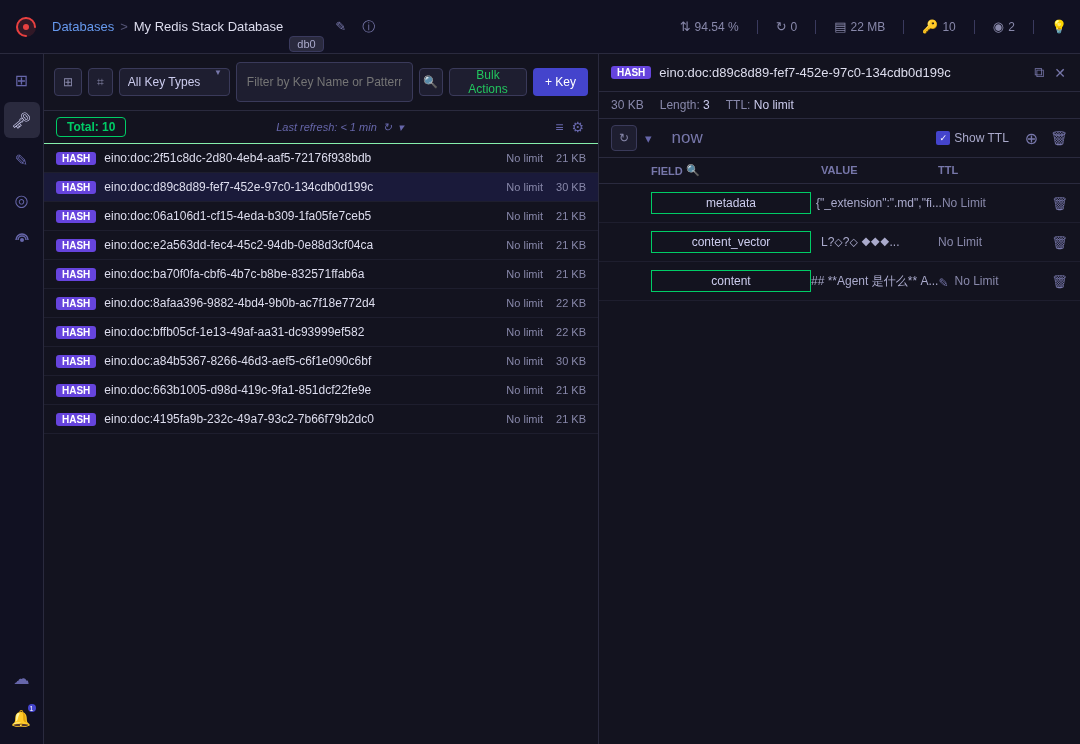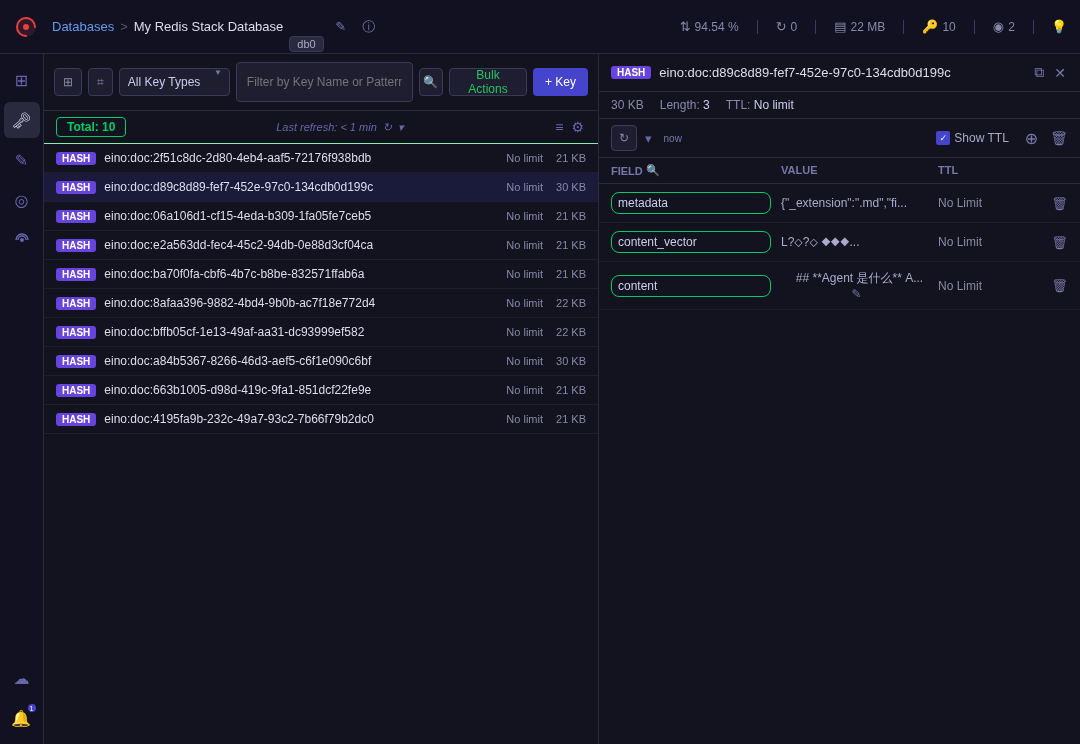--- a/index.html
+++ b/index.html
@@ -416,41 +416,42 @@
     }
     .fields-table-header {
       display: flex;
       padding: 6px 12px;
       border-bottom: 1px solid #2a2a3e;
       color: #7777aa;
       font-size: 11px;
       font-weight: 600;
       text-transform: uppercase;
     }
-    .col-field { width: 170px; display: flex; align-items: center; gap: 4px; }
+    .col-field { width: 170px; display: flex; align-items: center; gap: 4px; margin-left: 40px; }
     .col-value { flex: 1; }
     .col-ttl { width: 100px; }
     .col-action { width: 30px; }
     .fields-rows { overflow-y: auto; flex: 1; }
     .field-row {
       display: flex;
       align-items: center;
       padding: 8px 12px;
       border-bottom: 1px solid #1e1e2e;
     }
     .field-name {
       width: 170px;
       color: #ccccee;
       font-size: 12px;
     }
     .field-name.highlighted {
       border: 1.5px solid #00cc66;
-      border-radius: 8px;
+      border-radius: 0;
       padding: 3px 6px;
       width: 160px;
+      text-align: center;
     }
     .field-value {
       flex: 1;
       color: #aaaacc;
       font-size: 12px;
       overflow: hidden;
       text-overflow: ellipsis;
       white-space: nowrap;
     }
     .field-ttl {
@@ -665,21 +666,21 @@
 
       <div class="key-meta">
         <span>30 KB</span>
         <span>Length: <span style="color:#ccccee;">3</span></span>
         <span>TTL: <span style="color:#ccccee;">No limit</span></span>
       </div>
 
       <div class="field-toolbar">
         <div class="refresh-btn-sm">↻</div>
         <span style="color:#6666aa;font-size:13px;cursor:pointer;">▾</span>
-        <span style="color:#7777aa;font-size:10px;margin-left:4px;">now</span>
+        <span style="color:#7777aa;font-size:17px;margin-left:12px;">now</span>
         <div style="flex:1;"></div>
         <div class="show-ttl-checkbox">
           <div class="checkbox-checked">✓</div>
           <span>Show TTL</span>
         </div>
         <span style="color:#7777aa;font-size:16px;cursor:pointer;margin-left:8px;">⊕</span>
         <span style="color:#7777aa;font-size:14px;cursor:pointer;margin-left:4px;">🗑</span>
       </div>
 
       <div class="fields-table">
@@ -723,21 +724,21 @@
             </div>
             <div class="col-action field-action">
               <span class="del-btn">🗑</span>
             </div>
           </div>
 
           <div class="field-row">
             <div class="col-field">
               <span class="field-name highlighted">content</span>
             </div>
-            <div class="col-value" style="display:flex;align-items:center;flex-direction:column;">
+            <div class="col-value" style="display:flex;align-items:flex-end;">
               <span class="field-value">## **Agent 是什么** A...</span>
               <span class="edit-btn">✎</span>
             </div>
             <div class="col-ttl">
               <span class="field-ttl">No Limit</span>
             </div>
             <div class="col-action field-action">
               <span class="del-btn">🗑</span>
             </div>
           </div>

